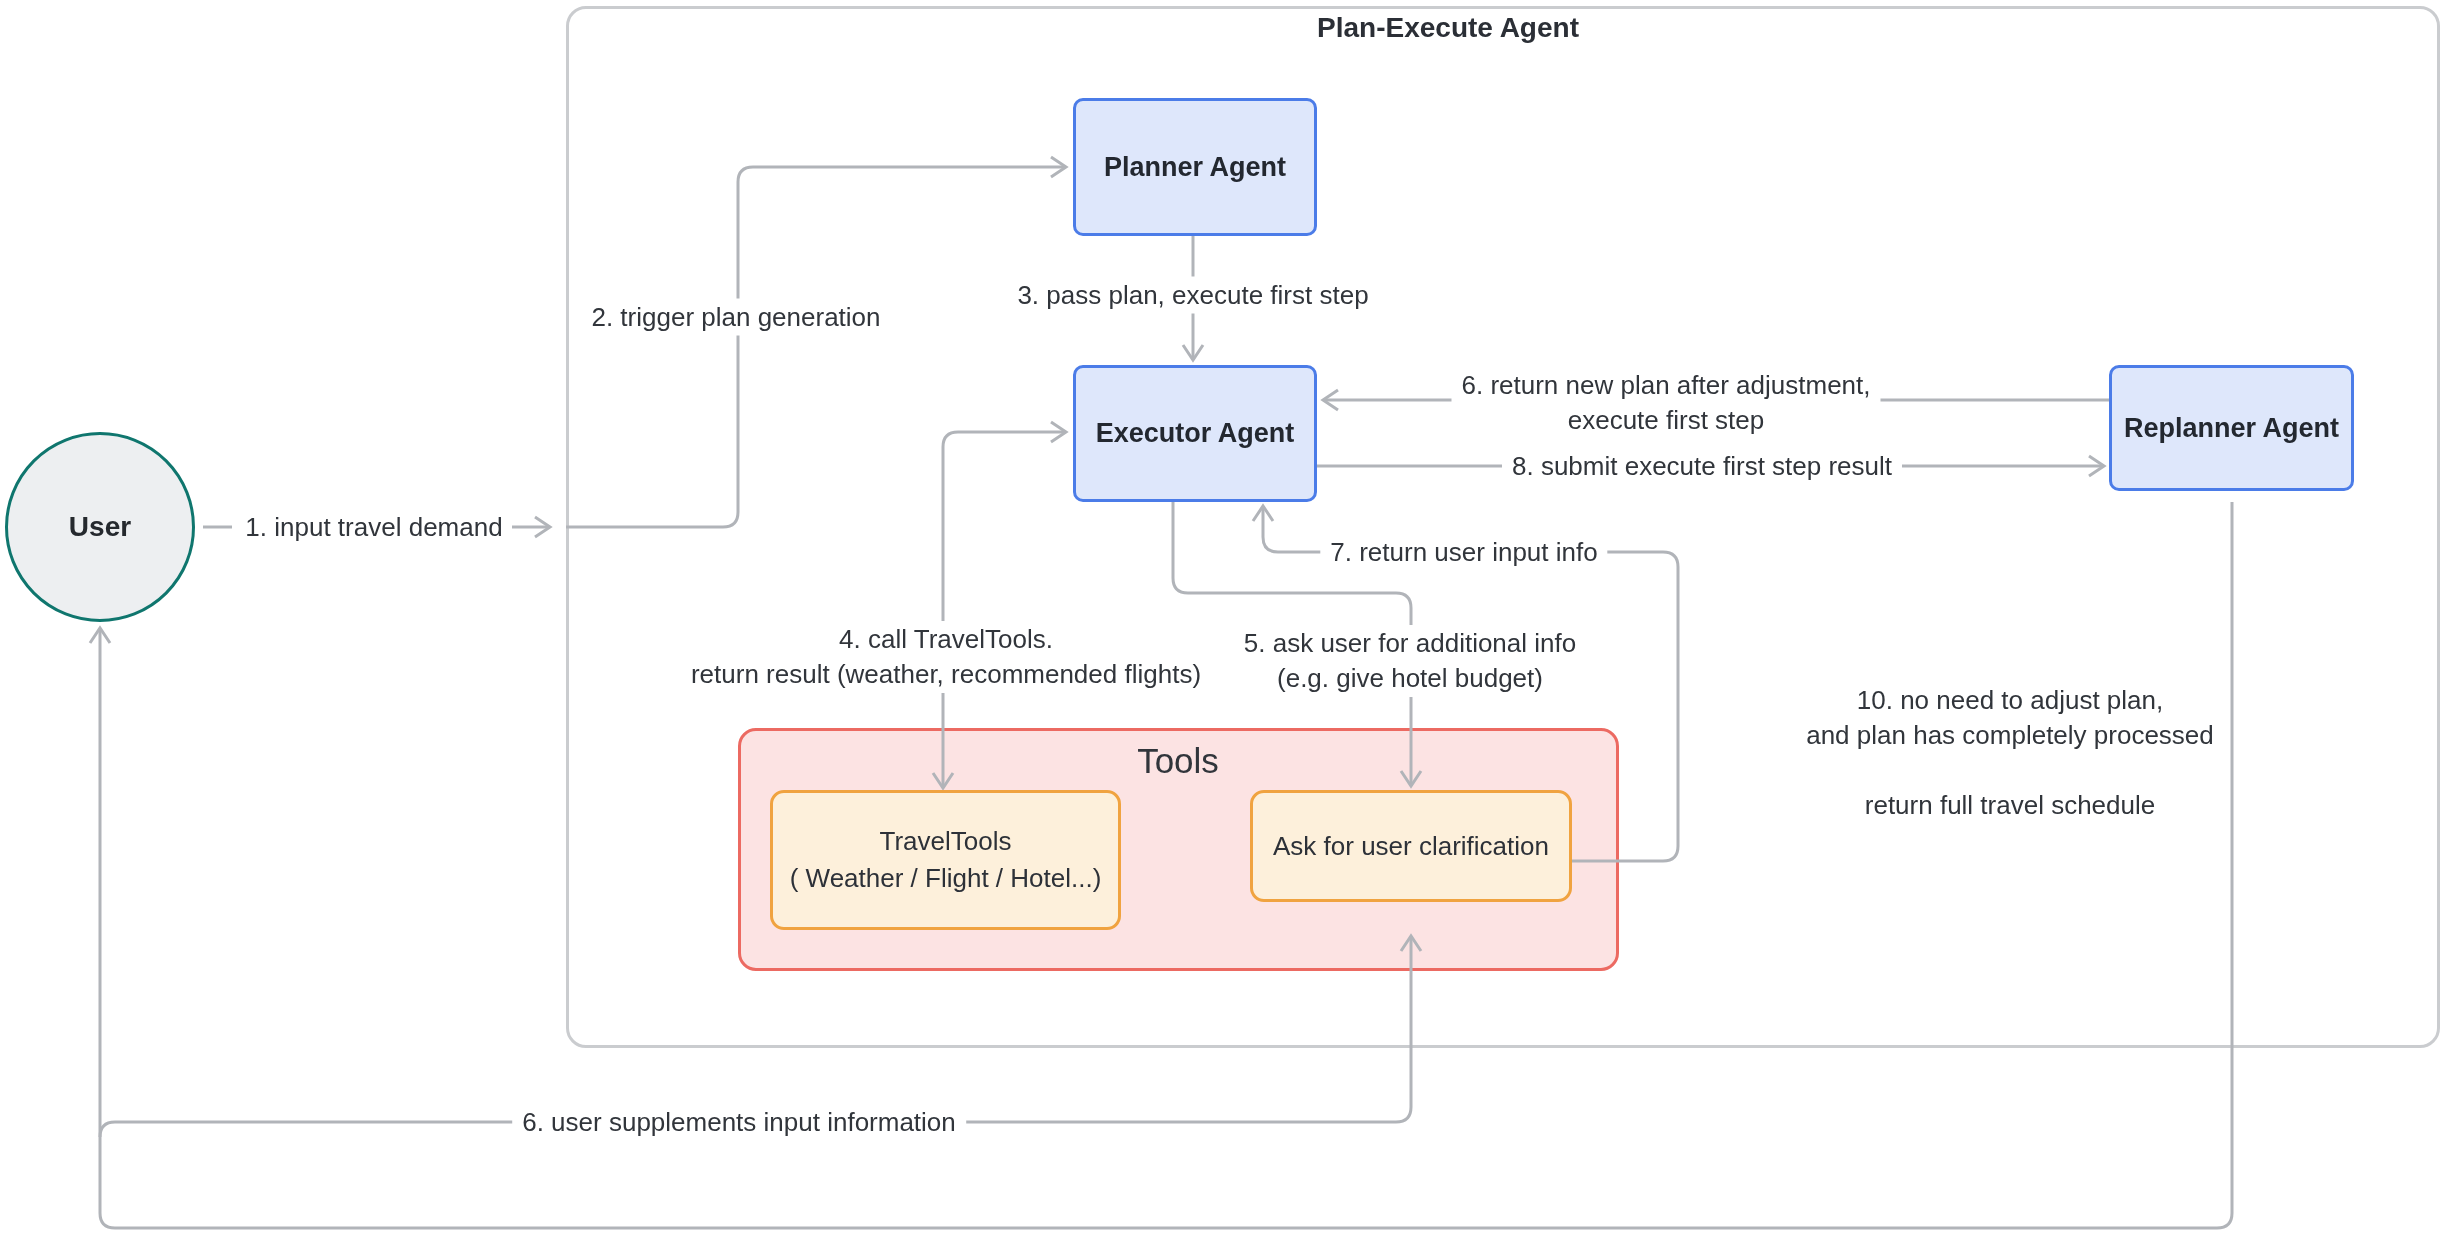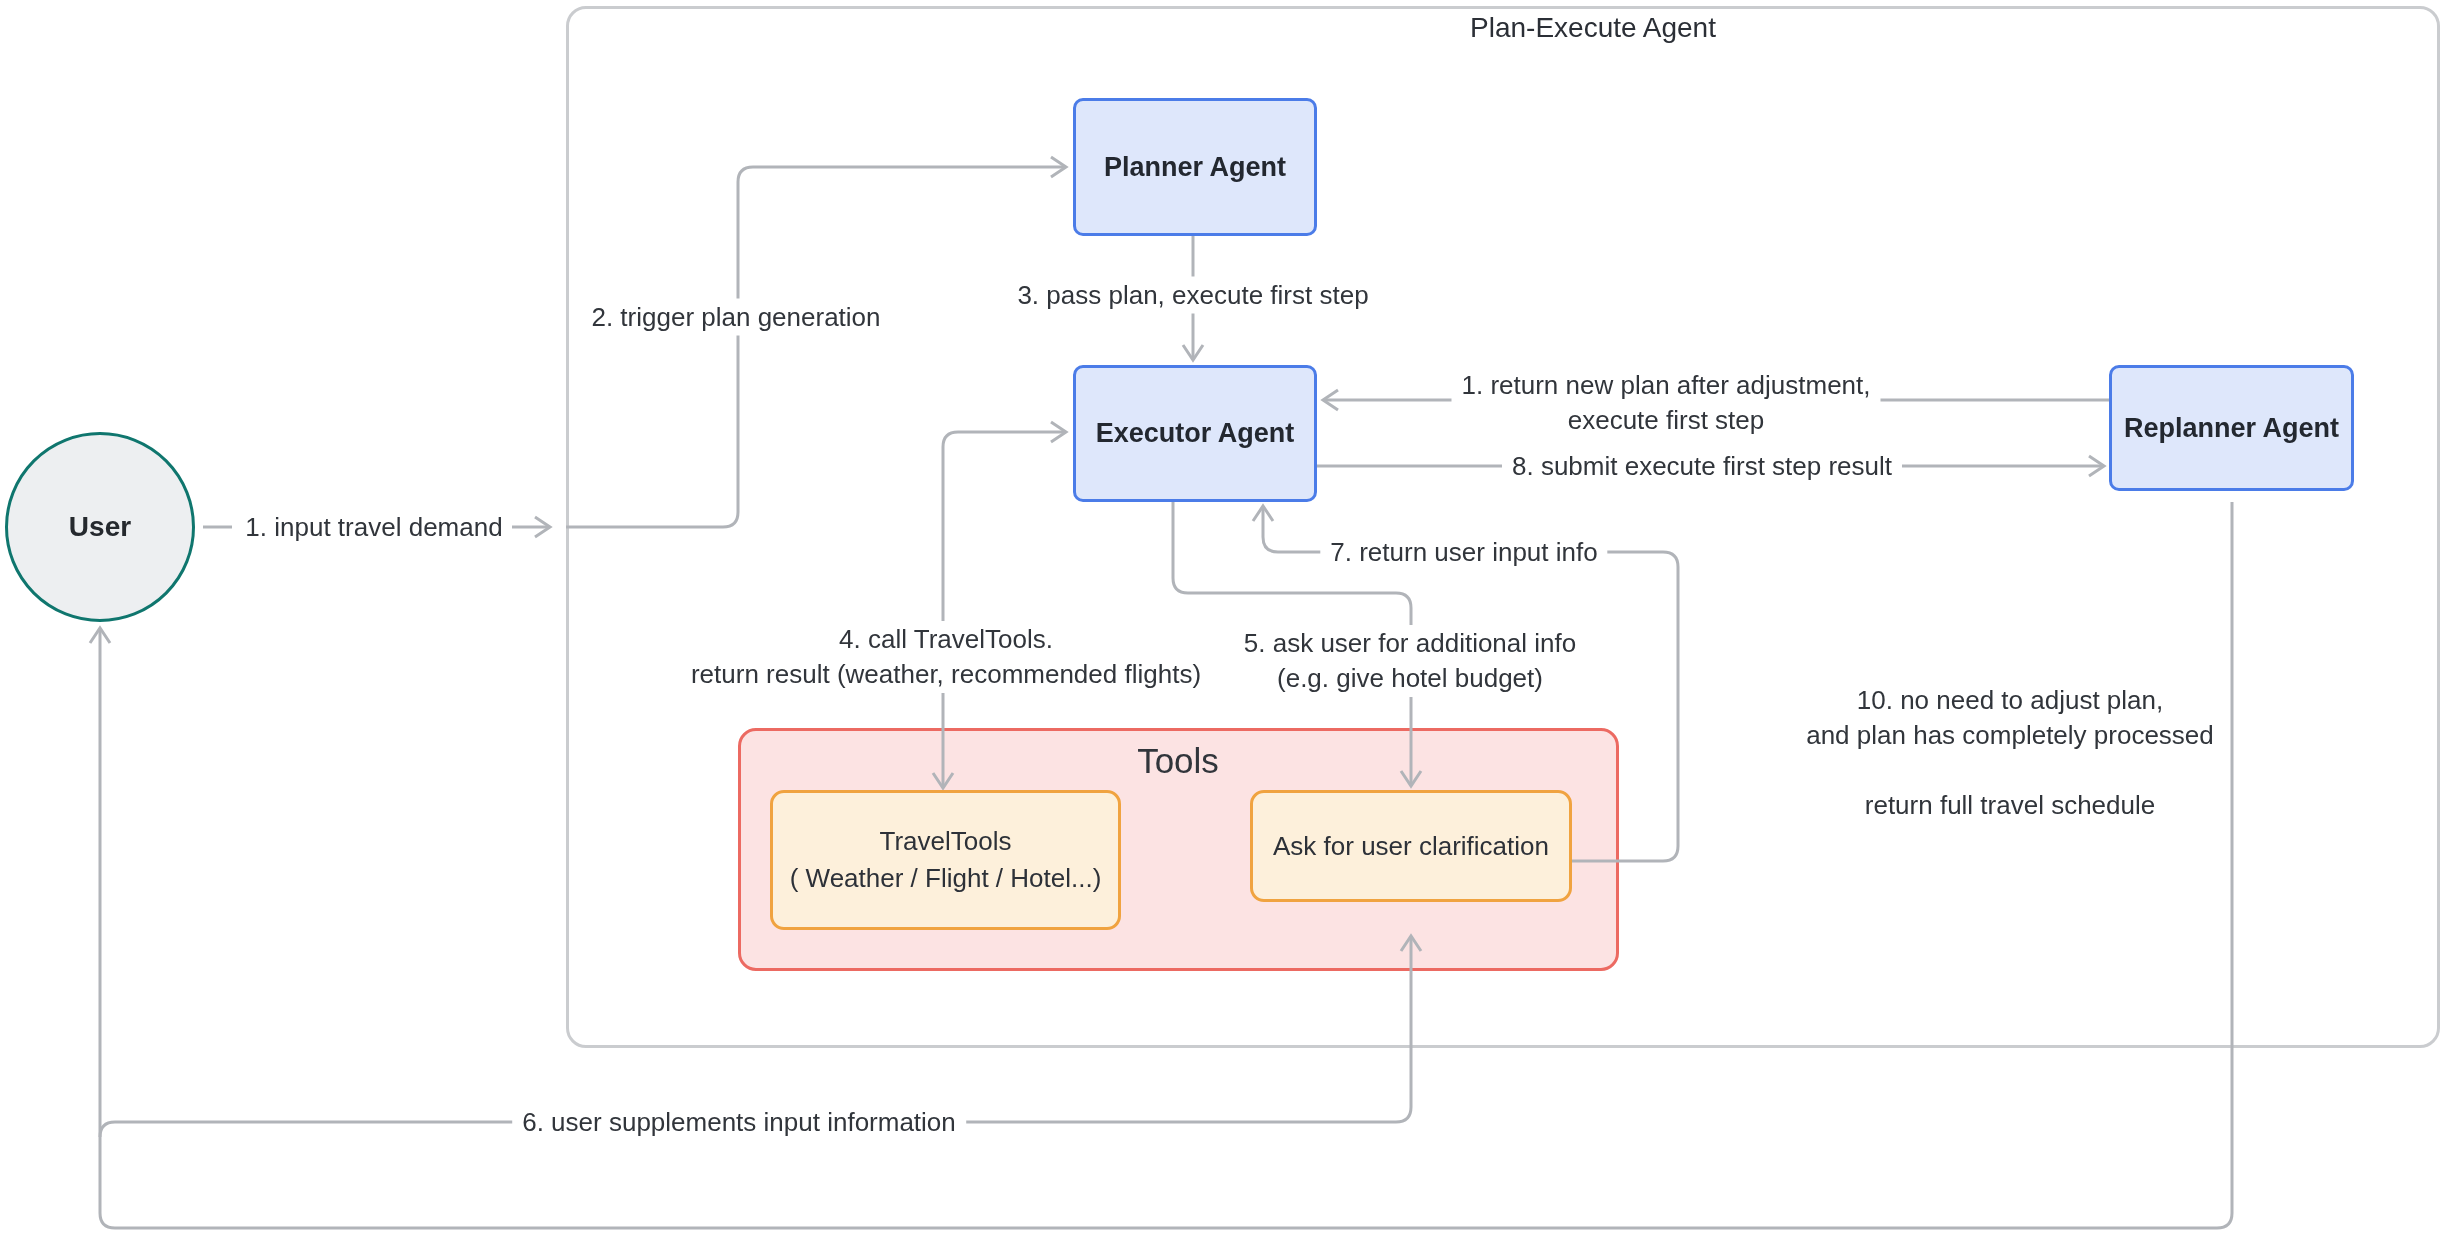--- a/index.html
+++ b/index.html
@@ -6,22 +6,22 @@
   #canvas{
     position:relative;width:2464px;height:1240px;background:#ffffff;overflow:hidden;
     font-family:"Liberation Sans","DejaVu Sans",sans-serif;
   }
   
   .pe-container{
     position:absolute;left:566px;top:6px;width:1874px;height:1042px;
     background:#ffffff;border:3px solid #cacccf;border-radius:20px;box-sizing:border-box;
   }
   .pe-title{
-    position:absolute;left:1593px;top:28px;transform:translate(-50%,-50%);
-    font-size:28px;font-weight:normal;color:#2b2f36;white-space:nowrap;
+    position:absolute;left:1448px;top:28px;transform:translate(-50%,-50%);
+    font-size:28px;font-weight:bold;color:#2b2f36;white-space:nowrap;
   }
   .tools-container{
     position:absolute;left:738px;top:728px;width:881px;height:243px;
     background:#fce3e3;border:3.5px solid #ec6a62;border-radius:18px;box-sizing:border-box;
   }
   .tools-title{
     position:absolute;left:1178px;top:761px;transform:translate(-50%,-50%);
     font-size:35px;color:#31353b;white-space:nowrap;
   }
   
@@ -103,21 +103,21 @@
     <div>return result (weather, recommended flights)</div>
   </div>
   <div class="elabel" style="left:1410px;top:661px;">
     <div>5. ask user for additional info</div>
     <div>(e.g. give hotel budget)</div>
   </div>
   <div class="elabel" style="left:739px;top:1122px;">6. user supplements input information</div>
   <div class="elabel" style="left:1464px;top:552px;">7. return user input info</div>
   <div class="elabel" style="left:1702px;top:466px;">8. submit execute first step result</div>
   <div class="elabel" style="left:1666px;top:403px;">
-    <div>1. return new plan after adjustment,</div>
+    <div>6. return new plan after adjustment,</div>
     <div>execute first step</div>
   </div>
   <div class="elabel bare" style="left:2010px;top:718px;">
     <div>10. no need to adjust plan,</div>
     <div>and plan has completely processed</div>
   </div>
   <div class="elabel bare" style="left:2010px;top:805px;">return full travel schedule</div>
 
   <div class="node user-circle" style="left:5px;top:432px;width:190px;height:190px;">
     <span>User</span>

